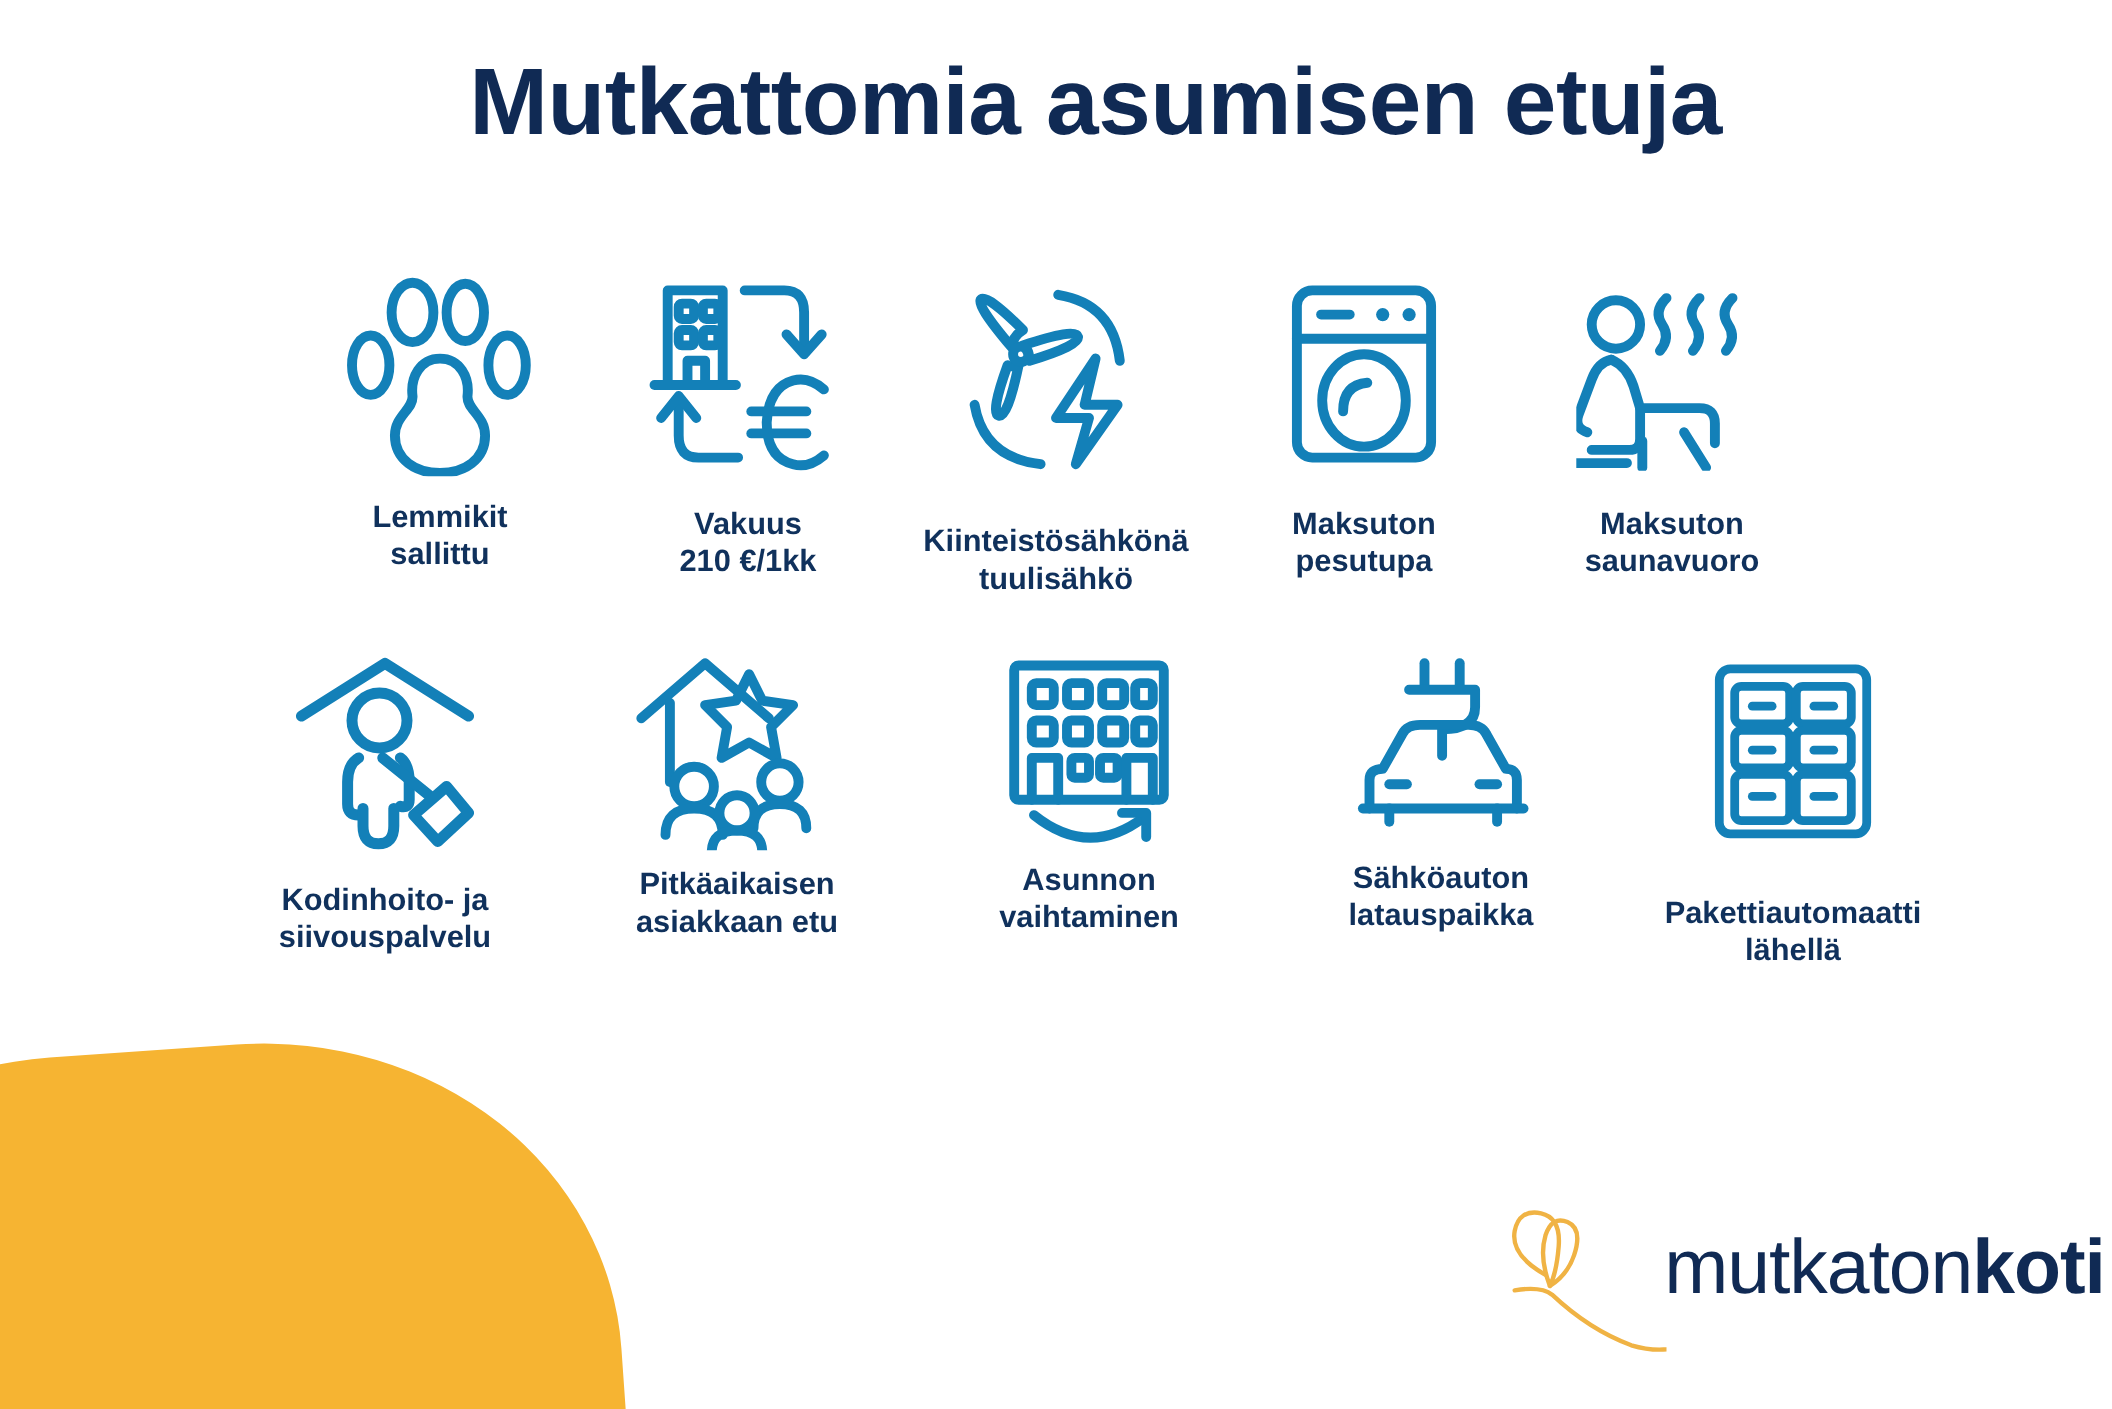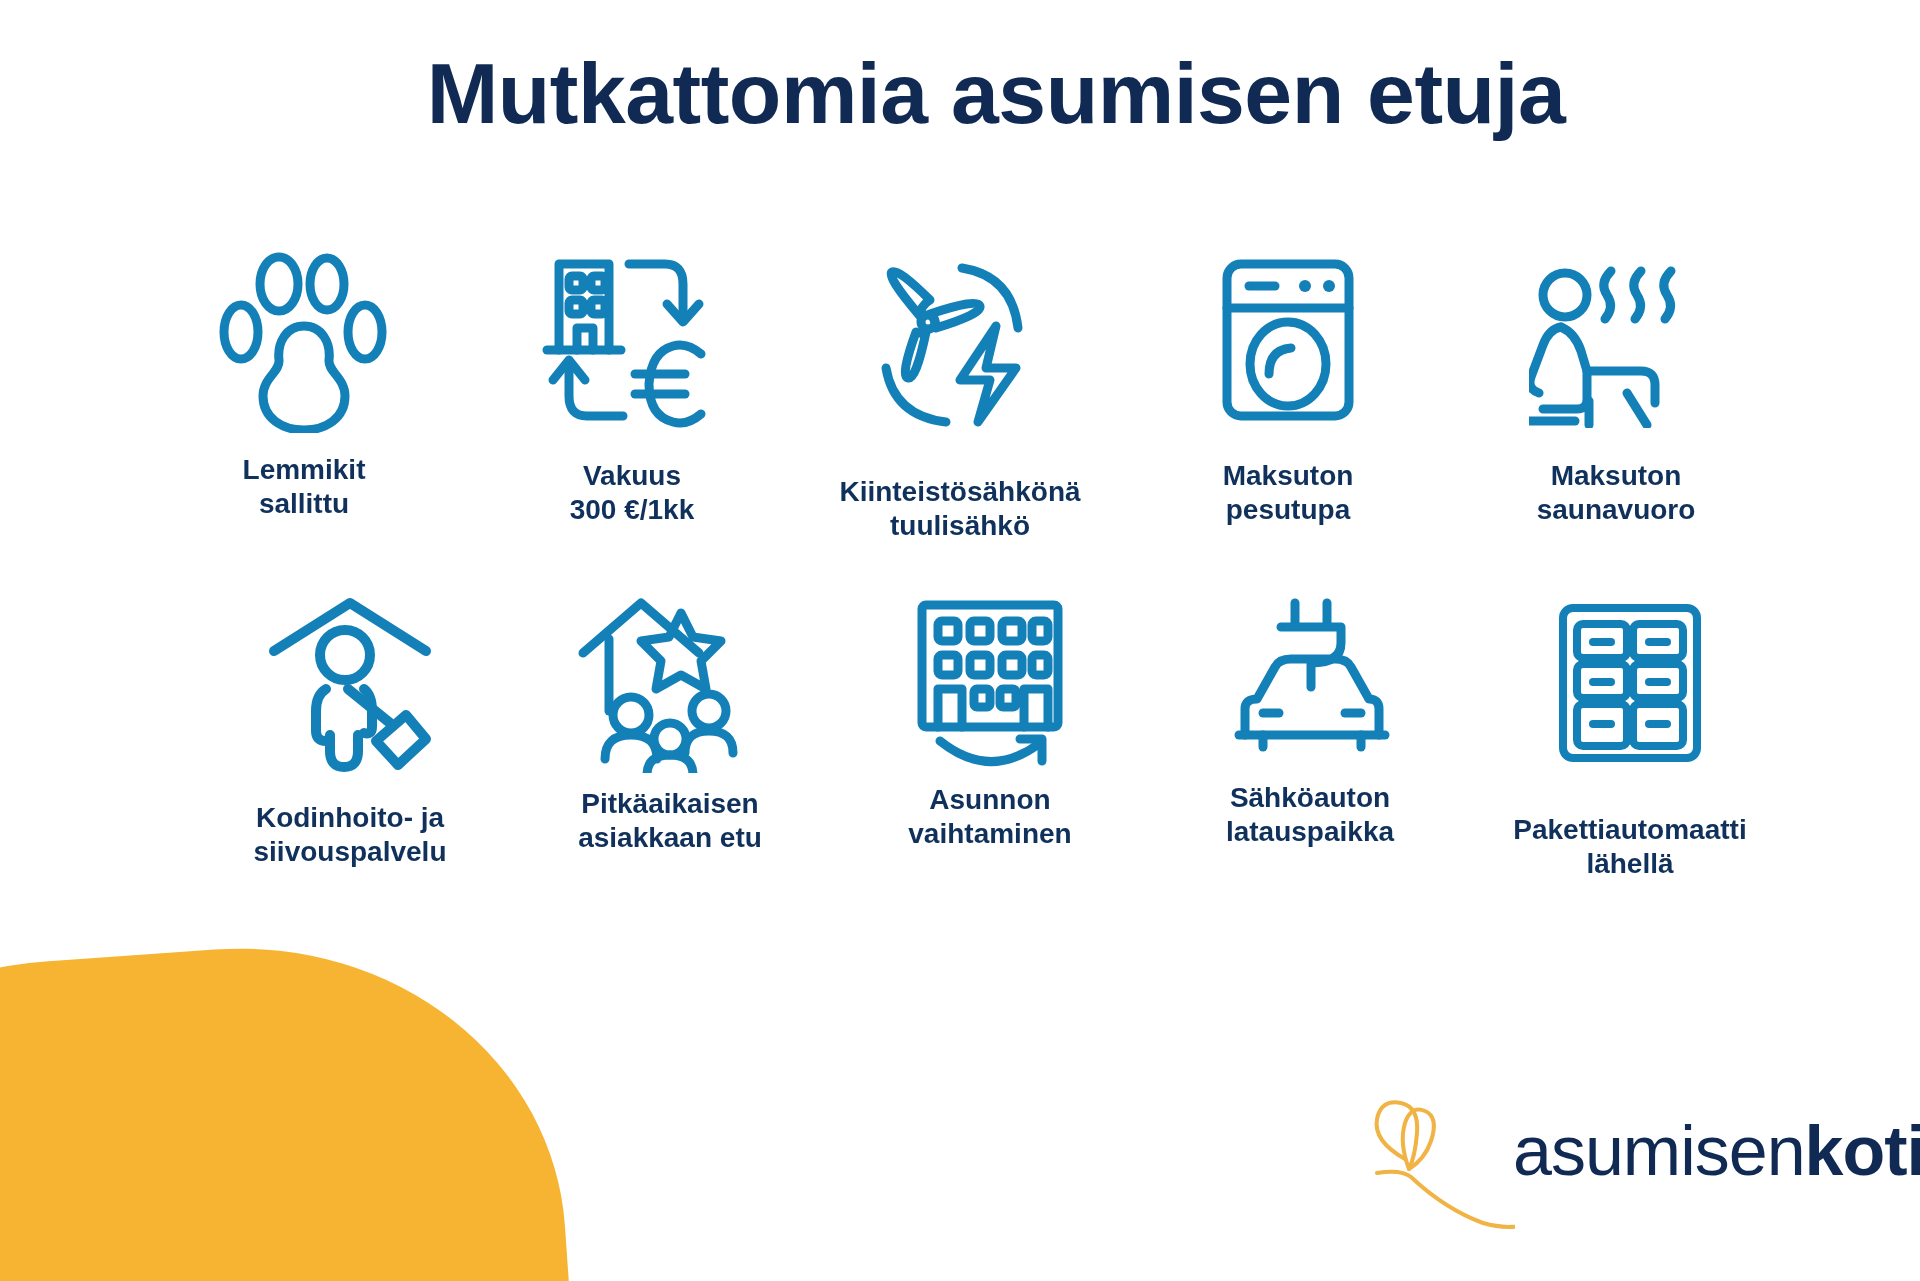--- a/index.html
+++ b/index.html
@@ -37,21 +37,20 @@
   .row {
     position: absolute;
     display: flex;
     justify-content: center;
     align-items: flex-start;
   }
   .row-one {
     top: 245px;
     left: 50px;
     width: 1820px;
-    gap: 48px;
   }
   .row-two {
     top: 590px;
     left: 120px;
     width: 1740px;
     justify-content: center;
   }
   .benefit {
     display: flex;
     flex-direction: column;
@@ -174,21 +173,21 @@
             <path d="M86 166 L50 166 Q32 166 32 146 L32 114"></path>
             <path d="M16 130 L32 110 L48 130"></path>
 
             <path d="M164 104 Q150 92 136 96 Q114 102 112 134 Q112 166 136 172 Q150 176 164 164"></path>
             <path d="M98 124 L148 124"></path>
             <path d="M98 144 L148 144"></path>
           </g>
         </svg>
       </div>
       <div class="benefit-label">Vakuus
-300 €/1kk</div>
+210 €/1kk</div>
     </div>
 
     <div class="benefit b-wind">
       <div class="benefit-icon">
         <svg width="185" height="180" viewBox="0 0 185 180">
           <g fill="none" stroke="#1380b8" stroke-width="9" stroke-linecap="round" stroke-linejoin="round">
 
             <path d="M94 18 Q144 26 150 78"></path>
             <path d="M18 118 Q26 166 78 172"></path>
 
@@ -370,17 +369,17 @@
     <div class="logo-mark">
       <svg width="160" height="160" viewBox="0 0 160 160">
         <g fill="none" stroke="#f0b344" stroke-width="4" stroke-linecap="round">
           <path d="M50 74 Q18 56 22 34 Q26 14 46 18 Q64 22 62 48 Q60 72 54 84"></path>
           <path d="M54 84 Q44 58 50 38 Q56 20 70 26 Q84 32 76 56 Q70 74 54 84"></path>
           <path d="M22 88 Q46 84 56 92 Q90 124 128 138 Q176 152 208 116"></path>
         </g>
       </svg>
     </div>
     <div class="logo-word">
-      <span class="thin">asumisen</span><span class="bold">koti</span>
+      <span class="thin">mutkaton</span><span class="bold">koti</span>
     </div>
   </div>
 
 </div>
 
 </body></html>

